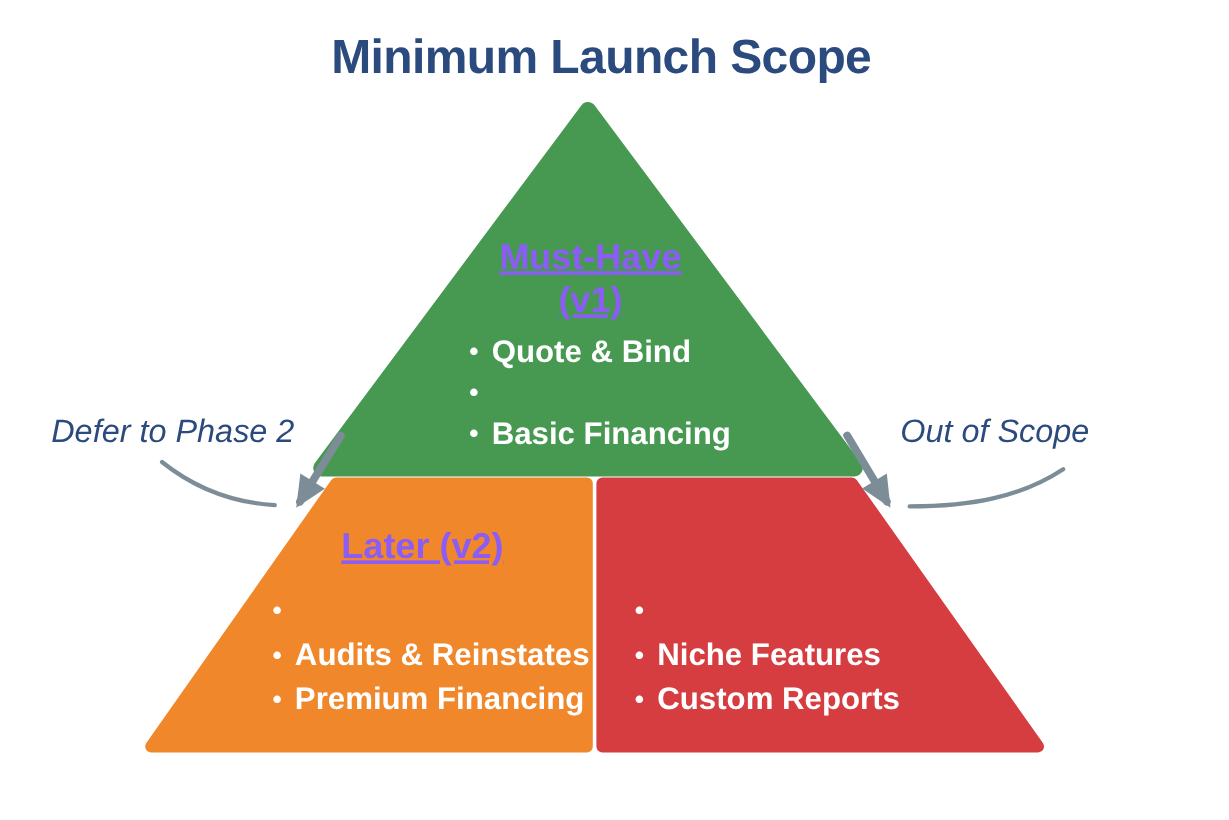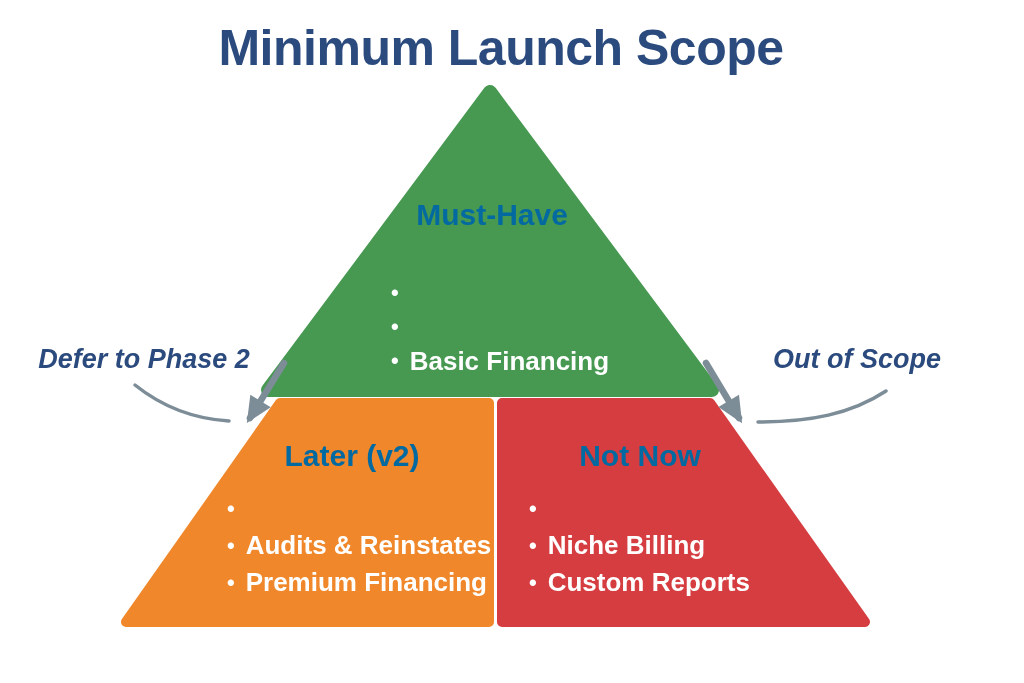--- a/index.html
+++ b/index.html
@@ -26,57 +26,58 @@
     position: absolute;
     white-space: nowrap;
   }
   .centered {
     transform: translateX(-50%);
     text-align: center;
   }
   .page-title {
     left: 501px;
     top: 26px;
-    font-size: 50px;
+    font-size: 40px;
     font-weight: 700;
     letter-spacing: -0.5px;
     color: #2b4a7d;
     line-height: 44px;
   }
   .section-heading {
-    color: #0369a1;
+    color: #8b5cf6;
     font-weight: 700;
     font-size: 30px;
     line-height: 36px;
+    text-decoration: underline;
   }
   .mh-heading   { left: 492px; top: 197px; }
   .later-heading { left: 352px; top: 440px; line-height: 32px; }
   .notnow-heading { left: 640px; top: 440px; line-height: 32px; }
   .bullets {
     position: absolute;
     color: #ffffff;
     font-weight: 600;
     font-size: 26px;
   }
   .bullets-green { left: 391px; top: 276px; }
   .bullets-green .bullet-row { height: 34px; line-height: 34px; }
   .bullets-lower .bullet-row { height: 37px; line-height: 37px; }
   .bullets-orange { left: 227px; top: 490px; }
   .bullets-red    { left: 529px; top: 490px; }
   .bullet-row { display: flex; align-items: center; }
   .bullet-glyph { font-size: 22px; margin-right: 11px; }
   .annotation {
     font-size: 27px;
-    font-weight: 700;
+    font-weight: 400;
     font-style: italic;
     color: #2b4a7d;
     line-height: 30px;
   }
   .annotation-left  { left: 144px; top: 344px; }
-  .annotation-right { left: 829px; top: 344px; margin-left: 28px; }
+  .annotation-right { left: 829px; top: 344px; }
 </style>
 </head>
 <body>
 
 <div class="stage">
 
   <svg class="layer" viewBox="0 0 1024 683" aria-hidden="true">
     <defs>
       <marker id="ah" markerUnits="userSpaceOnUse" markerWidth="32" markerHeight="30" refX="22" refY="14" orient="auto">
         <path d="M2 2 L28 14 L2 26 Z" fill="#7d8d98"></path>
@@ -95,24 +96,26 @@
 
     <path d="M706 363 L739 418" fill="none" stroke-width="6.5" stroke-linecap="round" marker-end="url(#ah)" stroke="#7d8d98"></path>
 
     <path d="M886 391 C851 414 810 422 758 422" fill="none" stroke-width="3.5" stroke-linecap="round" stroke="#7d8d98"></path>
   </svg>
 
   <div class="txt centered page-title">Minimum Launch Scope</div>
 
   <div class="txt centered section-heading mh-heading">
     <div>Must-Have</div>
+    <div>(v1)</div>
   </div>
   <div class="bullets bullets-green">
     <div class="bullet-row">
       <span class="bullet-glyph">•</span>
+      <span>Quote &amp; Bind</span>
     </div>
     <div class="bullet-row">
       <span class="bullet-glyph">•</span>
     </div>
     <div class="bullet-row">
       <span class="bullet-glyph">•</span>
       <span>Basic Financing</span>
     </div>
   </div>
 
@@ -124,28 +127,27 @@
     <div class="bullet-row">
       <span class="bullet-glyph">•</span>
       <span>Audits &amp; Reinstates</span>
     </div>
     <div class="bullet-row">
       <span class="bullet-glyph">•</span>
       <span>Premium Financing</span>
     </div>
   </div>
 
-  <div class="txt centered section-heading notnow-heading">Not Now</div>
   <div class="bullets bullets-lower bullets-red">
     <div class="bullet-row">
       <span class="bullet-glyph">•</span>
     </div>
     <div class="bullet-row">
       <span class="bullet-glyph">•</span>
-      <span>Niche Billing</span>
+      <span>Niche Features</span>
     </div>
     <div class="bullet-row">
       <span class="bullet-glyph">•</span>
       <span>Custom Reports</span>
     </div>
   </div>
 
   <div class="txt centered annotation annotation-left">Defer to Phase 2</div>
   <div class="txt centered annotation annotation-right">Out of Scope</div>
 

